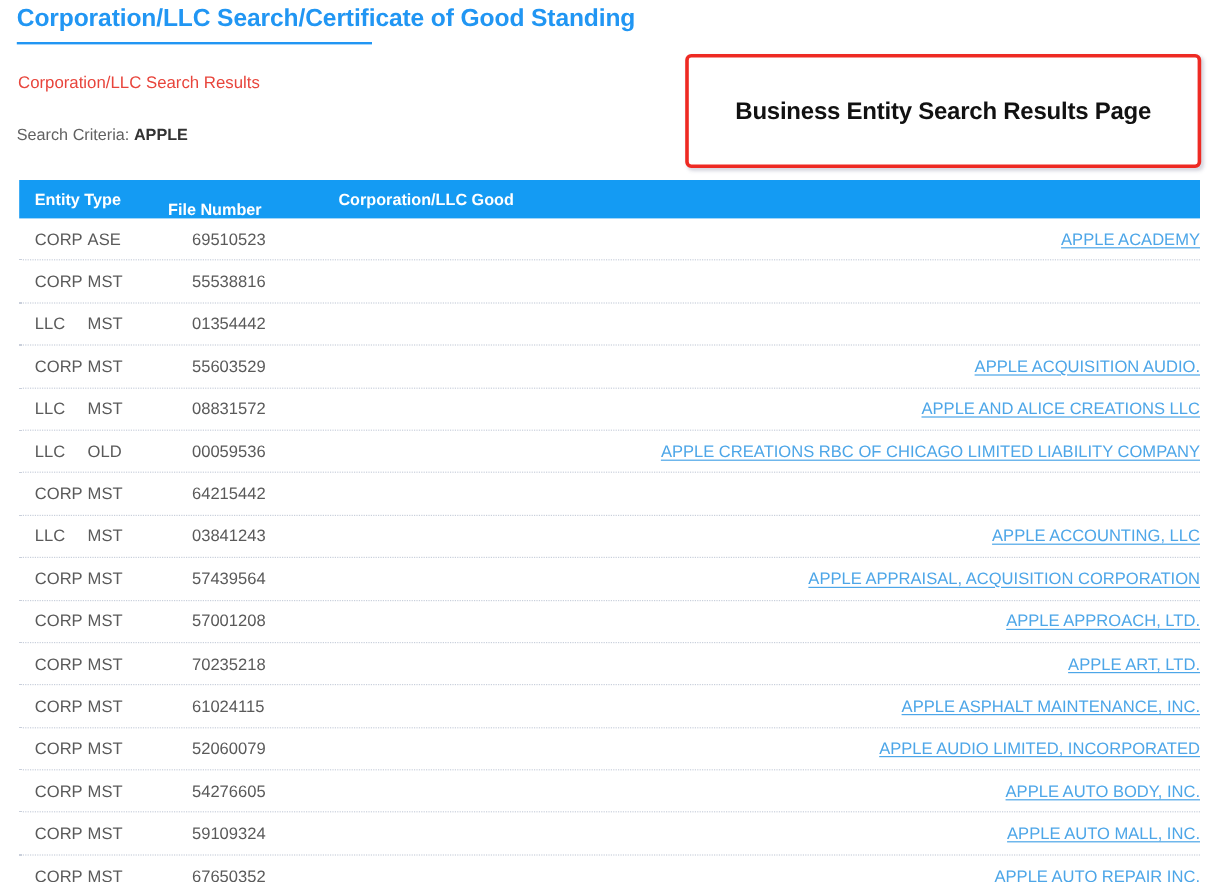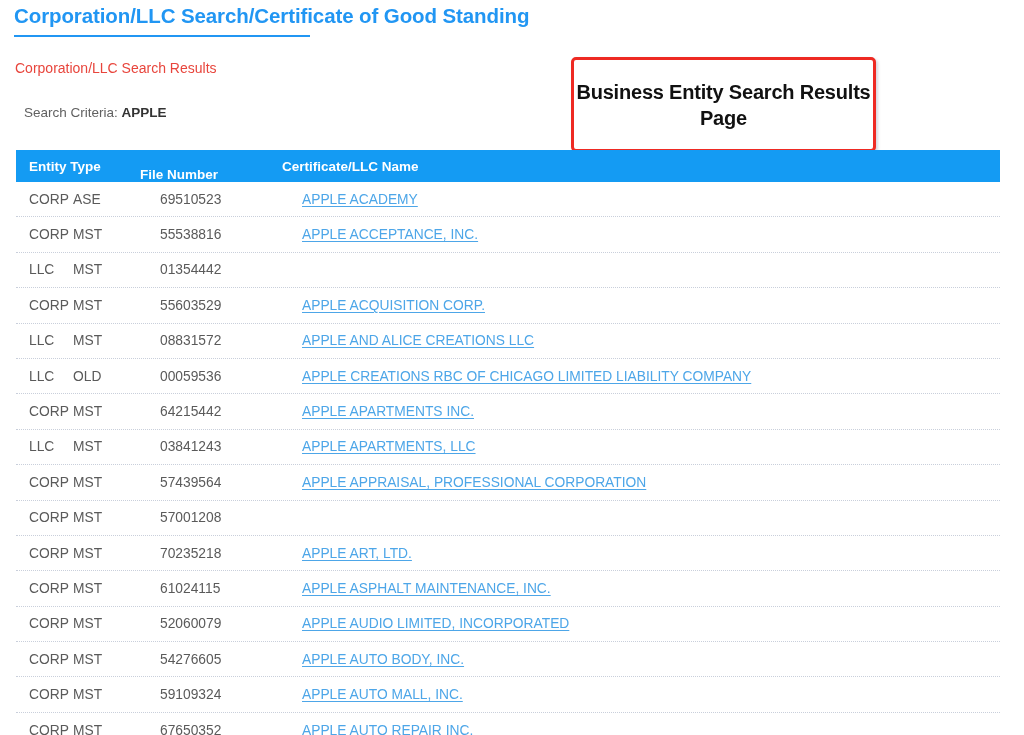--- a/index.html
+++ b/index.html
@@ -40,47 +40,46 @@
     position: absolute;
     left: 15px;
     top: 60px;
     font-size: 14px;
     color: #e8453c;
     white-space: nowrap;
   }
 
   .search-criteria {
     position: absolute;
-    left: 24px;
+    left: 14px;
     top: 105px;
     font-size: 13.5px;
     color: #616161;
     white-space: nowrap;
   }
   .search-criteria .crit-value {
     color: #333333;
     font-weight: bold;
   }
 
   
   .callout {
     position: absolute;
     left: 571px;
     top: 45px;
-    width: 305px;
+    width: 430px;
     height: 95px;
     box-sizing: border-box;
     background: #ffffff;
     border: 3px solid #ee2a23;
     border-radius: 5px;
     box-shadow: 2px 2px 3px rgba(120,120,150,0.30);
     display: flex;
     align-items: center;
     justify-content: center;
-    margin-top: 12px;
   }
   .callout-text {
     font-size: 20px;
     font-weight: bold;
     color: #111111;
     text-align: center;
     line-height: 1.30;
     letter-spacing: -0.2px;
   }
 
@@ -133,20 +132,21 @@
   }
   .cell-file {
     width: 142px;
     box-sizing: border-box;
     white-space: nowrap;
   }
   .cell-name {
     flex: 1 1 auto;
     box-sizing: border-box;
     white-space: nowrap;
+    text-align: right;
   }
   .cell-name a {
     color: #4da6e8;
     text-decoration: underline;
     text-underline-offset: 2px;
     font-size: 13.8px;
   }
 </style>
 </head>
 <body>
@@ -162,53 +162,52 @@
 </div>
 
 <div class="callout">
   <div class="callout-text">Business Entity Search Results Page</div>
 </div>
 
 <div class="results-table">
   <div class="thead">
     <div class="th col-type">Entity Type</div>
     <div class="th col-file">File Number</div>
-    <div class="th col-name">Certificate/LLC Name</div>
+    <div class="th col-name">Corporation/LLC Good</div>
   </div>
   <div id="table-body">
       <div class="trow">
         <div class="cell-type">
           <span class="ent-kind">CORP</span>
           <span class="ent-status">ASE</span>
         </div>
         <div class="cell-file">69510523</div>
         <div class="cell-name"><a href="#">APPLE ACADEMY</a></div>
       </div>
       <div class="trow">
         <div class="cell-type">
           <span class="ent-kind">CORP</span>
           <span class="ent-status">MST</span>
         </div>
         <div class="cell-file">55538816</div>
-        <div class="cell-name"><a href="#">APPLE ACCEPTANCE, INC.</a></div>
       </div>
       <div class="trow">
         <div class="cell-type">
           <span class="ent-kind">LLC</span>
           <span class="ent-status">MST</span>
         </div>
         <div class="cell-file">01354442</div>
       </div>
       <div class="trow">
         <div class="cell-type">
           <span class="ent-kind">CORP</span>
           <span class="ent-status">MST</span>
         </div>
         <div class="cell-file">55603529</div>
-        <div class="cell-name"><a href="#">APPLE ACQUISITION CORP.</a></div>
+        <div class="cell-name"><a href="#">APPLE ACQUISITION AUDIO.</a></div>
       </div>
       <div class="trow">
         <div class="cell-type">
           <span class="ent-kind">LLC</span>
           <span class="ent-status">MST</span>
         </div>
         <div class="cell-file">08831572</div>
         <div class="cell-name"><a href="#">APPLE AND ALICE CREATIONS LLC</a></div>
       </div>
       <div class="trow">
@@ -218,44 +217,44 @@
         </div>
         <div class="cell-file">00059536</div>
         <div class="cell-name"><a href="#">APPLE CREATIONS RBC OF CHICAGO LIMITED LIABILITY COMPANY</a></div>
       </div>
       <div class="trow">
         <div class="cell-type">
           <span class="ent-kind">CORP</span>
           <span class="ent-status">MST</span>
         </div>
         <div class="cell-file">64215442</div>
-        <div class="cell-name"><a href="#">APPLE APARTMENTS INC.</a></div>
       </div>
       <div class="trow">
         <div class="cell-type">
           <span class="ent-kind">LLC</span>
           <span class="ent-status">MST</span>
         </div>
         <div class="cell-file">03841243</div>
-        <div class="cell-name"><a href="#">APPLE APARTMENTS, LLC</a></div>
+        <div class="cell-name"><a href="#">APPLE ACCOUNTING, LLC</a></div>
       </div>
       <div class="trow">
         <div class="cell-type">
           <span class="ent-kind">CORP</span>
           <span class="ent-status">MST</span>
         </div>
         <div class="cell-file">57439564</div>
-        <div class="cell-name"><a href="#">APPLE APPRAISAL, PROFESSIONAL CORPORATION</a></div>
+        <div class="cell-name"><a href="#">APPLE APPRAISAL, ACQUISITION CORPORATION</a></div>
       </div>
       <div class="trow">
         <div class="cell-type">
           <span class="ent-kind">CORP</span>
           <span class="ent-status">MST</span>
         </div>
         <div class="cell-file">57001208</div>
+        <div class="cell-name"><a href="#">APPLE APPROACH, LTD.</a></div>
       </div>
       <div class="trow">
         <div class="cell-type">
           <span class="ent-kind">CORP</span>
           <span class="ent-status">MST</span>
         </div>
         <div class="cell-file">70235218</div>
         <div class="cell-name"><a href="#">APPLE ART, LTD.</a></div>
       </div>
       <div class="trow">

